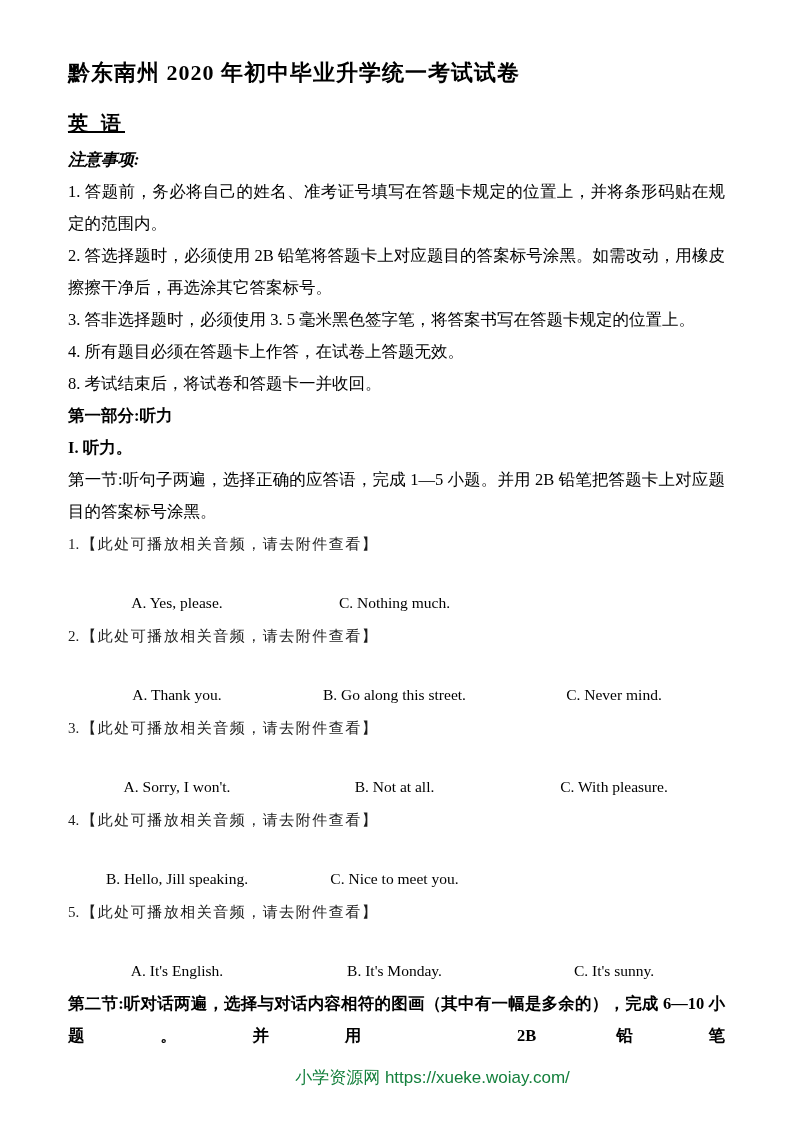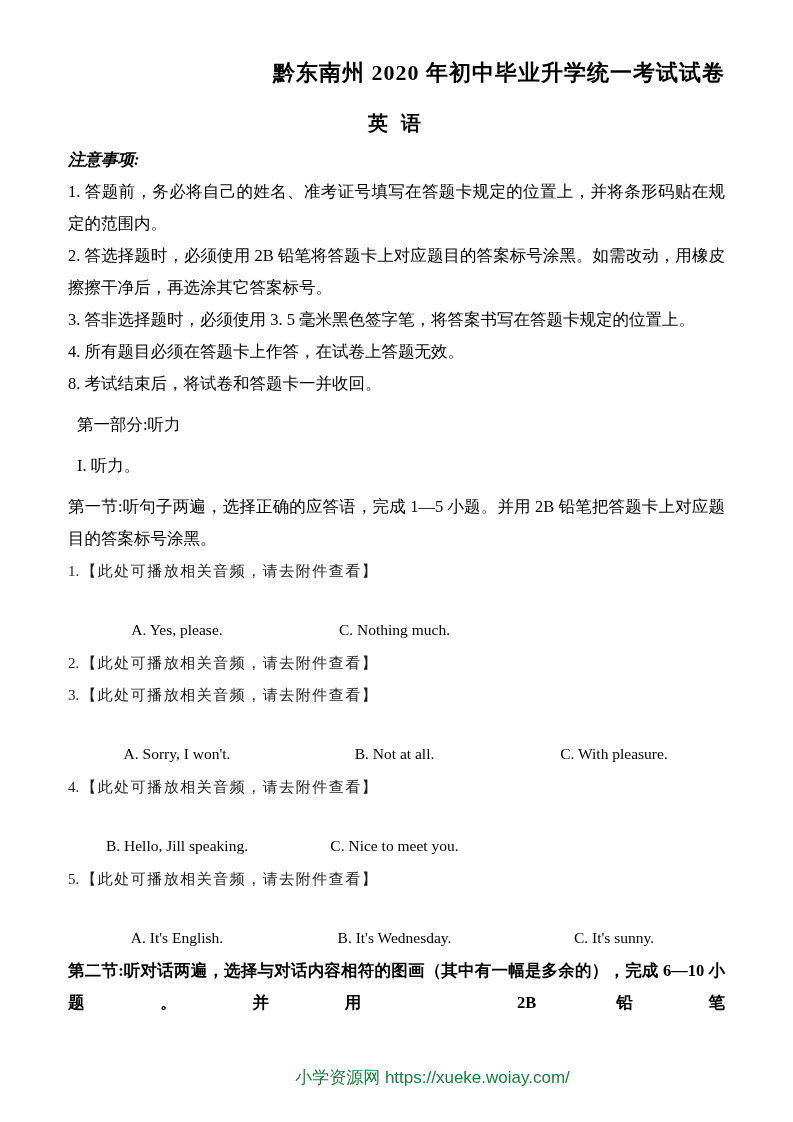--- a/index.html
+++ b/index.html
@@ -12,40 +12,40 @@
   }
   .page {
     position: absolute;
     left: 68px; top: 0;
     width: 657px; height: 1122px;
     padding-top: 58px;
     box-sizing: border-box;
   }
   .paper-title {
     font-size: 22px; font-weight: bold;
-    line-height: 30px; text-align: right;
+    line-height: 30px; text-align: left;
     margin: 0; letter-spacing: 1px;
   }
   .paper-subject {
     font-size: 20px; font-weight: bold;
-    line-height: 30px; text-align: center;
-    margin: 20px 0 0 0; letter-spacing: 4px;
+    line-height: 30px; 
+    margin: 20px 0 0 0; letter-spacing: 4px; text-decoration: underline;
   }
   .notice-heading {
     font-size: 16.5px; font-weight: bold;
     line-height: 32px; margin-top: 6px; font-style: italic;
   }
   .notice, .intro {
     font-size: 16.5px; font-weight: normal;
     line-height: 32px; margin: 0;
     text-align: justify;
   }
   .part-heading, .roman-heading {
-    font-size: 16.5px; font-weight: normal;
-    line-height: 32px; margin: 9px;
+    font-size: 16.5px; font-weight: bold;
+    line-height: 32px; margin: 0;
   }
   .audio-line {
     font-size: 15px; line-height: 32px;
     color: #1c1c1c;
   }
   .audio-line .qnum { letter-spacing: 0; margin-right: 2px; }
   .audio-line .audio-text { letter-spacing: 1.5px; }
   .options {
     display: grid;
     grid-template-columns: 218px 217px auto;
@@ -90,20 +90,25 @@
     <span class="qnum">1.</span><span class="audio-text">【此处可播放相关音频，请去附件查看】</span>
   </div>
   <div class="options">
     <span>A. Yes, please.</span>
     <span>C. Nothing much.</span>
   </div>
 
   <div class="audio-line">
     <span class="qnum">2.</span><span class="audio-text">【此处可播放相关音频，请去附件查看】</span>
   </div>
+  <div class="options">
+    <span>A. Thank you.</span>
+    <span>B. Go along this street.</span>
+    <span>C. Never mind.</span>
+  </div>
 
   <div class="audio-line">
     <span class="qnum">3.</span><span class="audio-text">【此处可播放相关音频，请去附件查看】</span>
   </div>
   <div class="options">
     <span>A. Sorry, I won't.</span>
     <span>B. Not at all.</span>
     <span>C. With pleasure.</span>
   </div>
 
@@ -113,21 +118,21 @@
   <div class="options">
     <span>B. Hello, Jill speaking.</span>
     <span>C. Nice to meet you.</span>
   </div>
 
   <div class="audio-line">
     <span class="qnum">5.</span><span class="audio-text">【此处可播放相关音频，请去附件查看】</span>
   </div>
   <div class="options">
     <span>A. It's English.</span>
-    <span>B. It's Wednesday.</span>
+    <span>B. It's Monday.</span>
     <span>C. It's sunny.</span>
   </div>
 
   <p class="section2">第二节:听对话两遍，选择与对话内容相符的图画（其中有一幅是多余的），完成 6—10 小题。并用 2B 铅笔</p>
 
 </div>
 
 <div class="footer">小学资源网 https://xueke.woiay.com/</div>
 
 </body></html>

